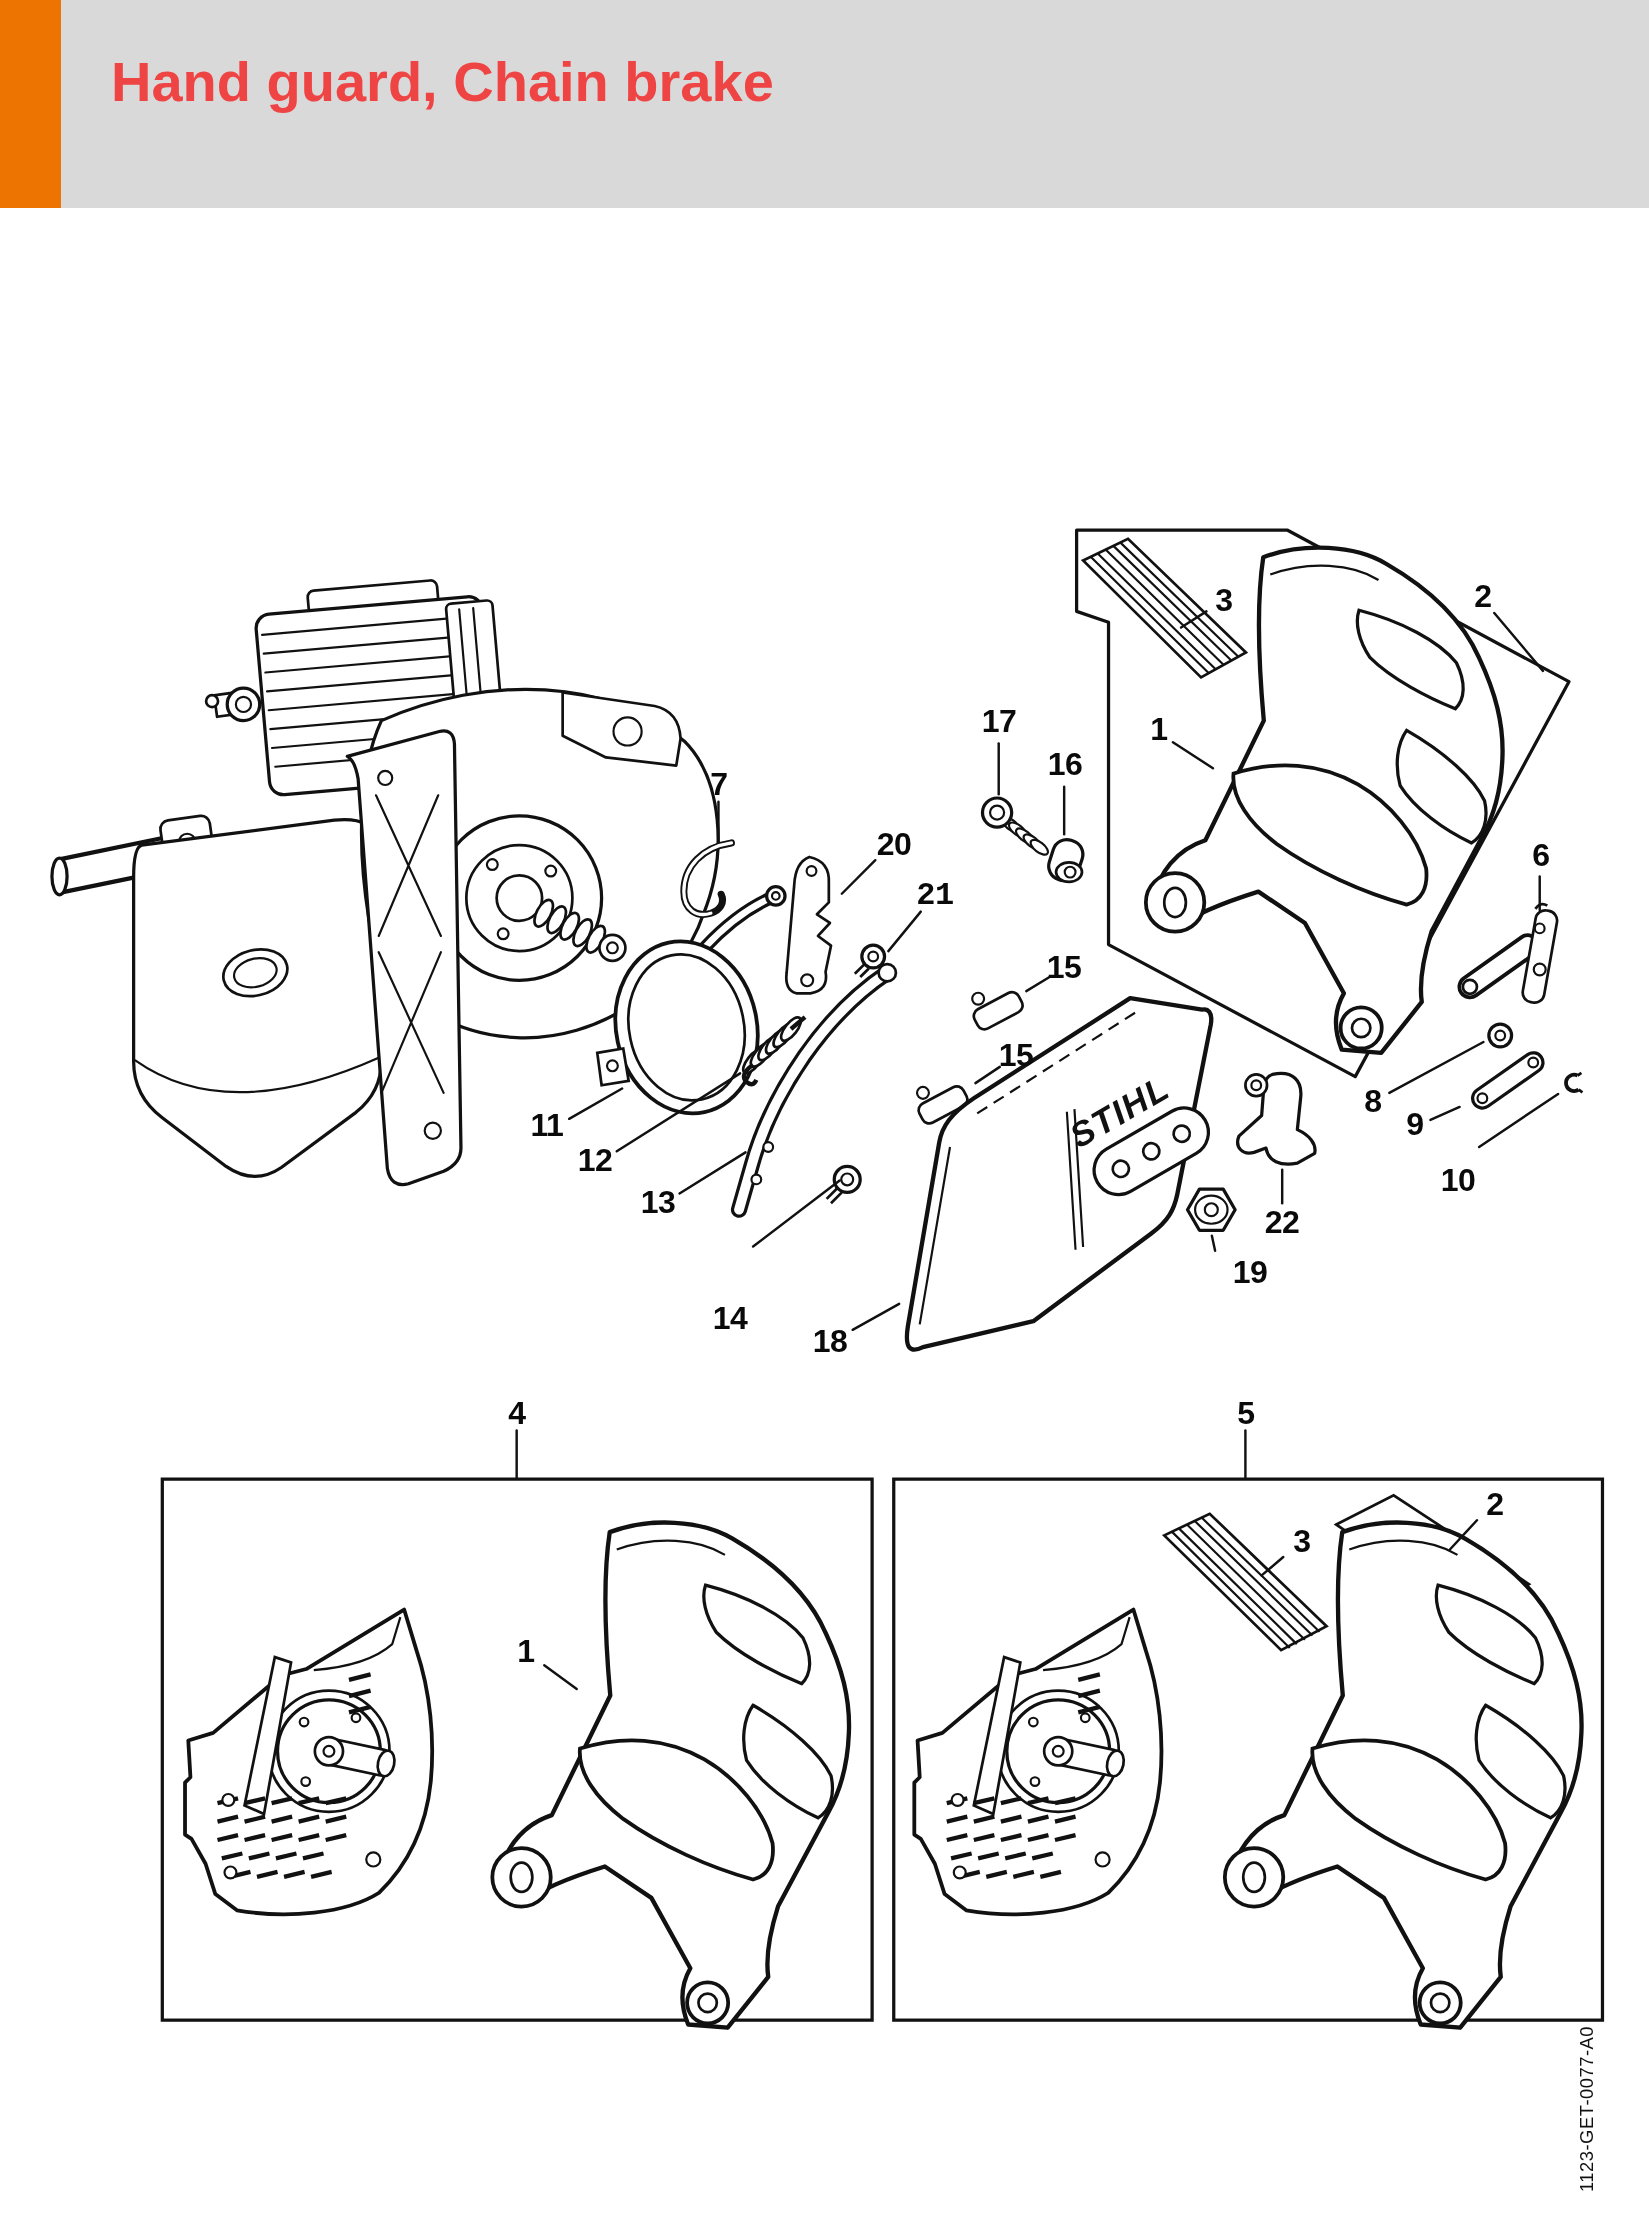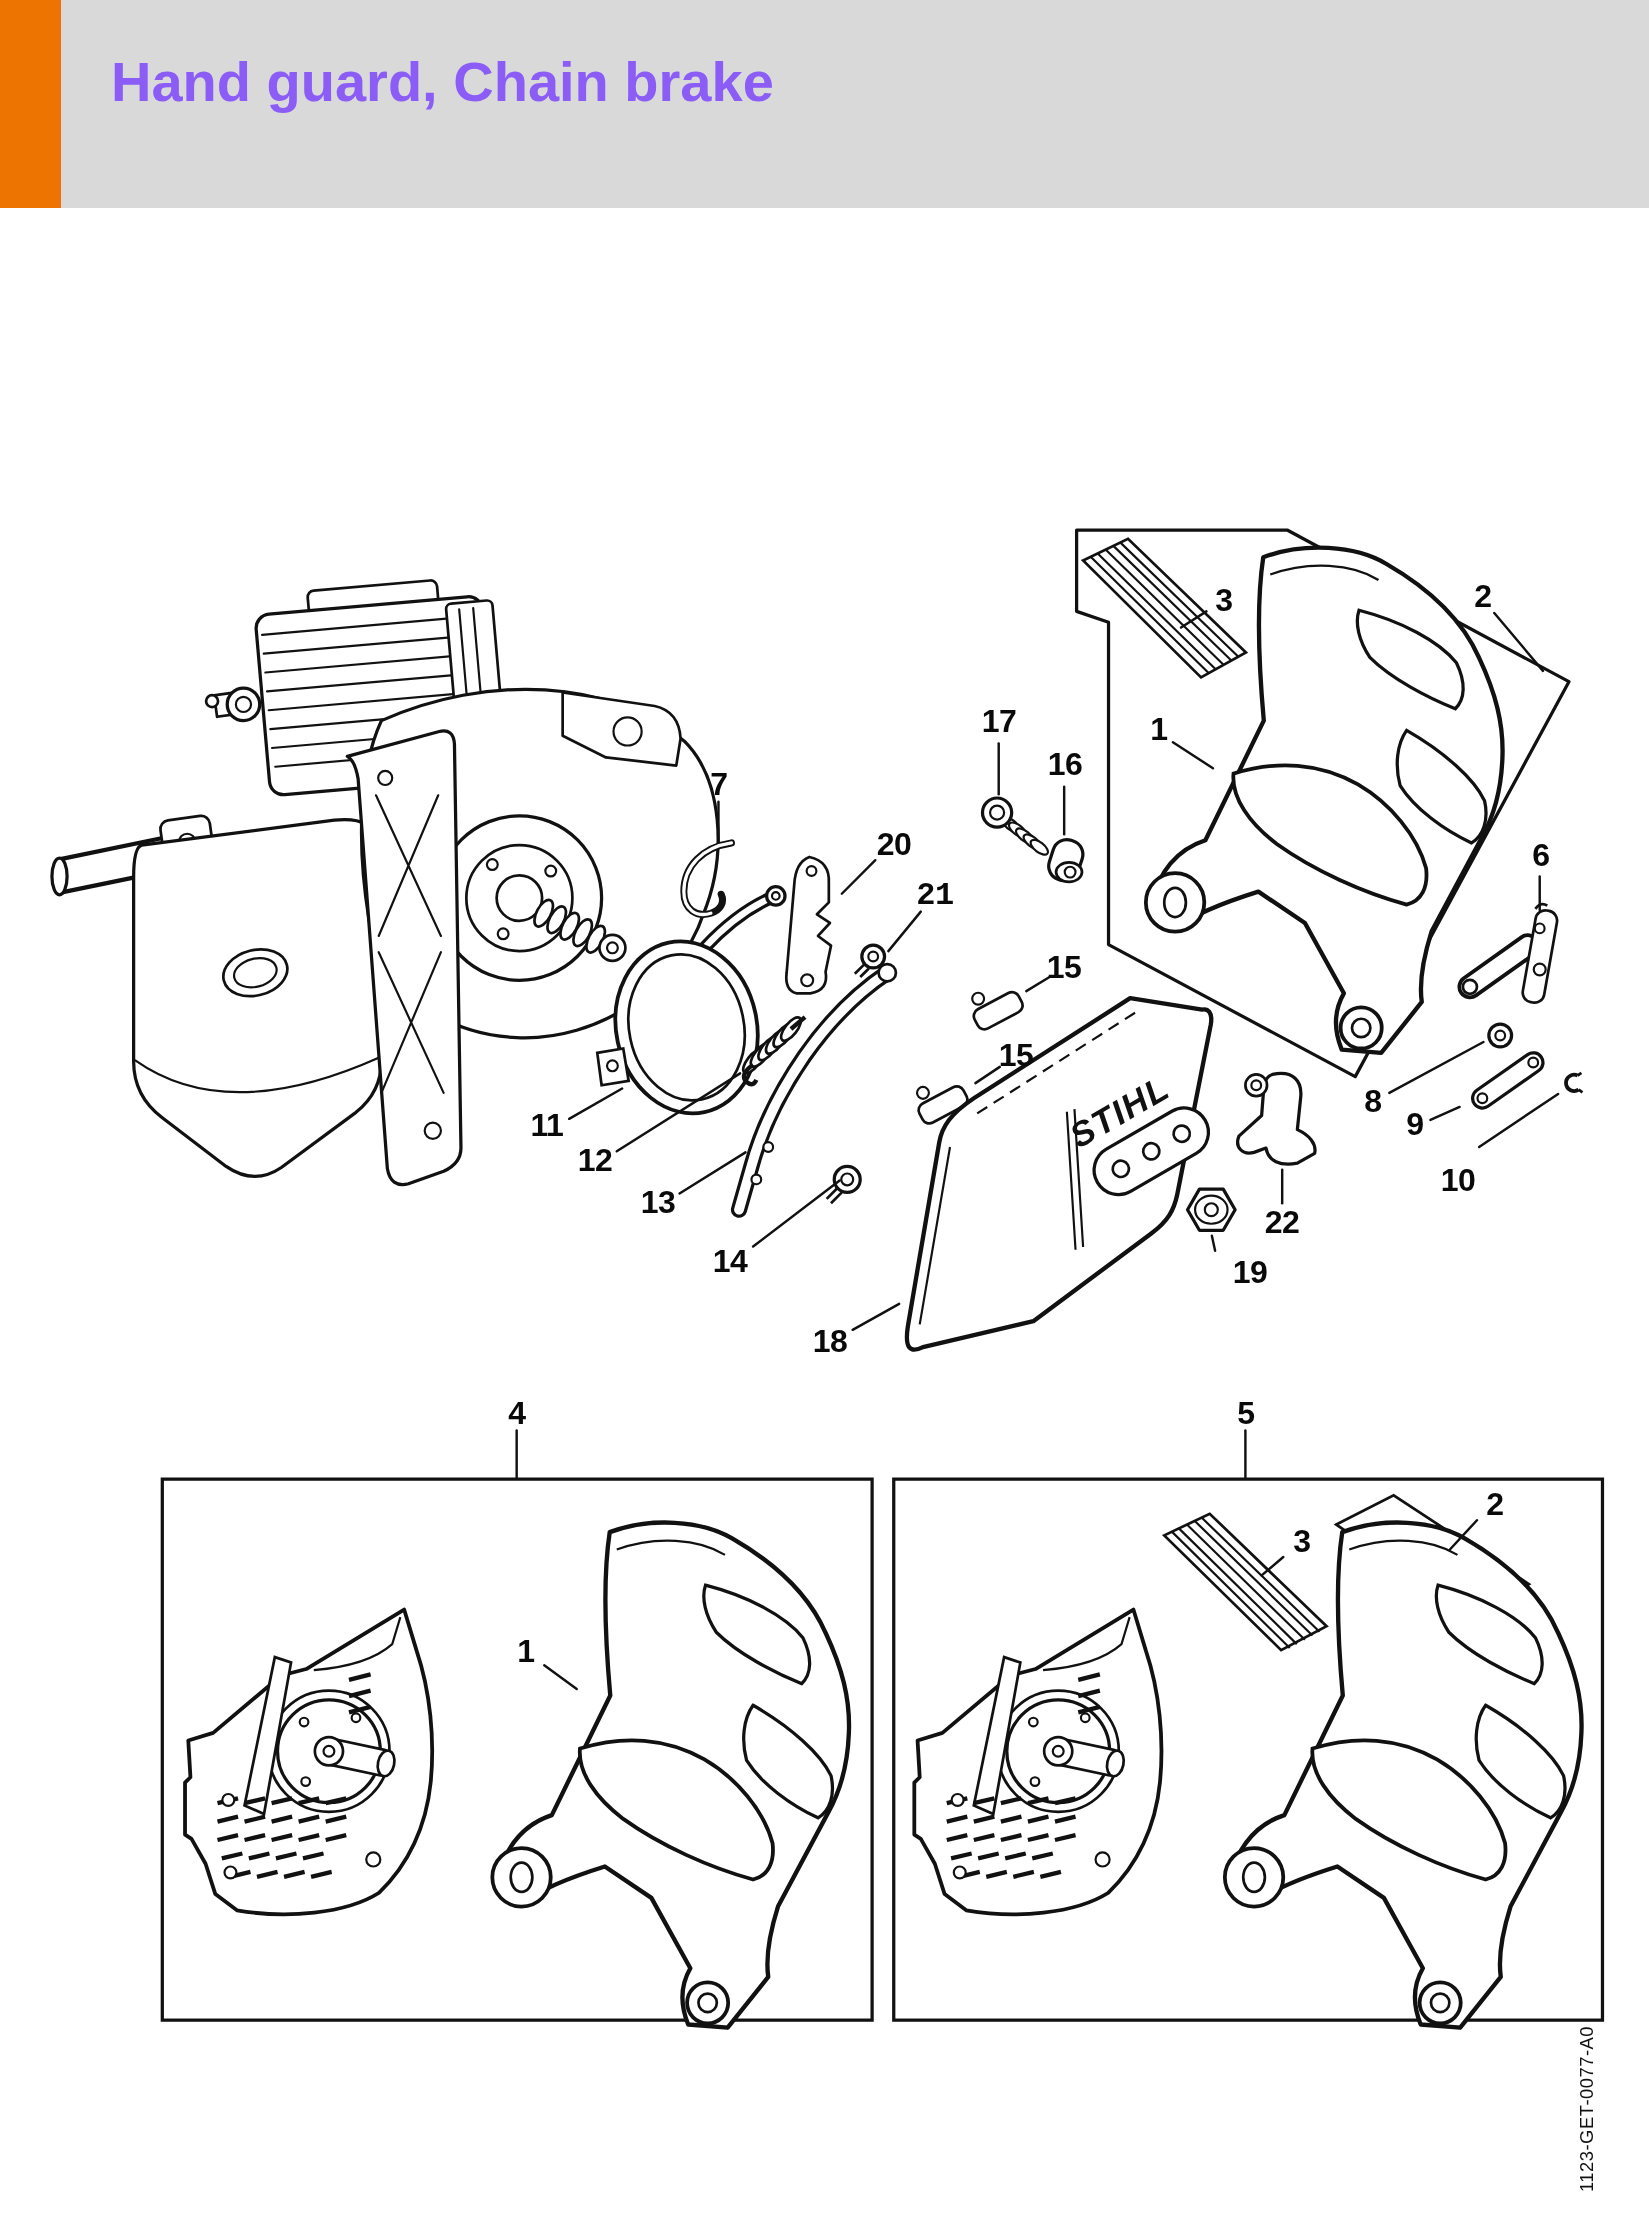--- a/index.html
+++ b/index.html
@@ -1,21 +1,21 @@
 <!DOCTYPE html>
 <html style="font-size:8.7px"><head>
 <meta charset="utf-8">
 <style>
   html,body{margin:0;padding:0;background:#ffffff;}
   .page{position:relative;width:1649px;height:2216px;background:#ffffff;overflow:hidden;
         font-family:"Liberation Sans",sans-serif;}
   .header-band{position:absolute;left:0;top:0;width:1649px;height:208px;}
   .accent-bar{position:absolute;left:0;top:0;width:61px;height:208px;}
   .page-title{position:absolute;left:111px;top:54px;font-weight:700;font-size:56px;
-              color:#8b5cf6;letter-spacing:0;line-height:1;white-space:nowrap;}
+              color:#ef4444;letter-spacing:0;line-height:1;white-space:nowrap;}
   svg.diagram{position:absolute;left:0;top:0;}
   .callout{position:absolute;transform:translate(-50%,-50%);font-weight:700;font-size:32px;
            color:#0a0a0a;line-height:1;letter-spacing:-0.5px;white-space:nowrap;}
   .drawing-number{position:absolute;left:1587px;top:2109px;transform:translate(-50%,-50%) rotate(-90deg);
            font-size:18.4px;color:#111;letter-spacing:0.5px;white-space:nowrap;}
 </style>
 </head>
 <body>
 
 <div class="page">
@@ -331,21 +331,21 @@
       <div class="callout" style="left: 1065px; top: 764px;">16</div>
       <div class="callout" style="left: 719px; top: 784px;">7</div>
       <div class="callout" style="left: 894px; top: 844px;">20</div>
       <div class="callout" style="left: 935px; top: 896px; font-family: Liberation Mono, monospace;">21</div>
       <div class="callout" style="left: 1541px; top: 855px;">6</div>
       <div class="callout" style="left: 1064px; top: 967px;">15</div>
       <div class="callout" style="left: 1016px; top: 1055px;">15</div>
       <div class="callout" style="left: 547px; top: 1125px;">11</div>
       <div class="callout" style="left: 595px; top: 1160px;">12</div>
       <div class="callout" style="left: 658px; top: 1202px;">13</div>
-      <div class="callout" style="left: 730px; top: 1261px; text-align: right;">14</div>
+      <div class="callout" style="left: 730px; top: 1318px; text-align: right;">14</div>
       <div class="callout" style="left: 830px; top: 1341px;">18</div>
       <div class="callout" style="left: 1219px; top: 1272px; margin-left: 31px;">19</div>
       <div class="callout" style="left: 1282px; top: 1222px;">22</div>
       <div class="callout" style="left: 1373px; top: 1101px;">8</div>
       <div class="callout" style="left: 1415px; top: 1124px;">9</div>
       <div class="callout" style="left: 1458px; top: 1180px;">10</div>
       <div class="callout" style="left: 517px; top: 1413px;">4</div>
       <div class="callout" style="left: 1246px; top: 1413px;">5</div>
       <div class="callout" style="left: 526px; top: 1651px;">1</div>
       <div class="callout" style="left: 1302px; top: 1541px;">3</div>

